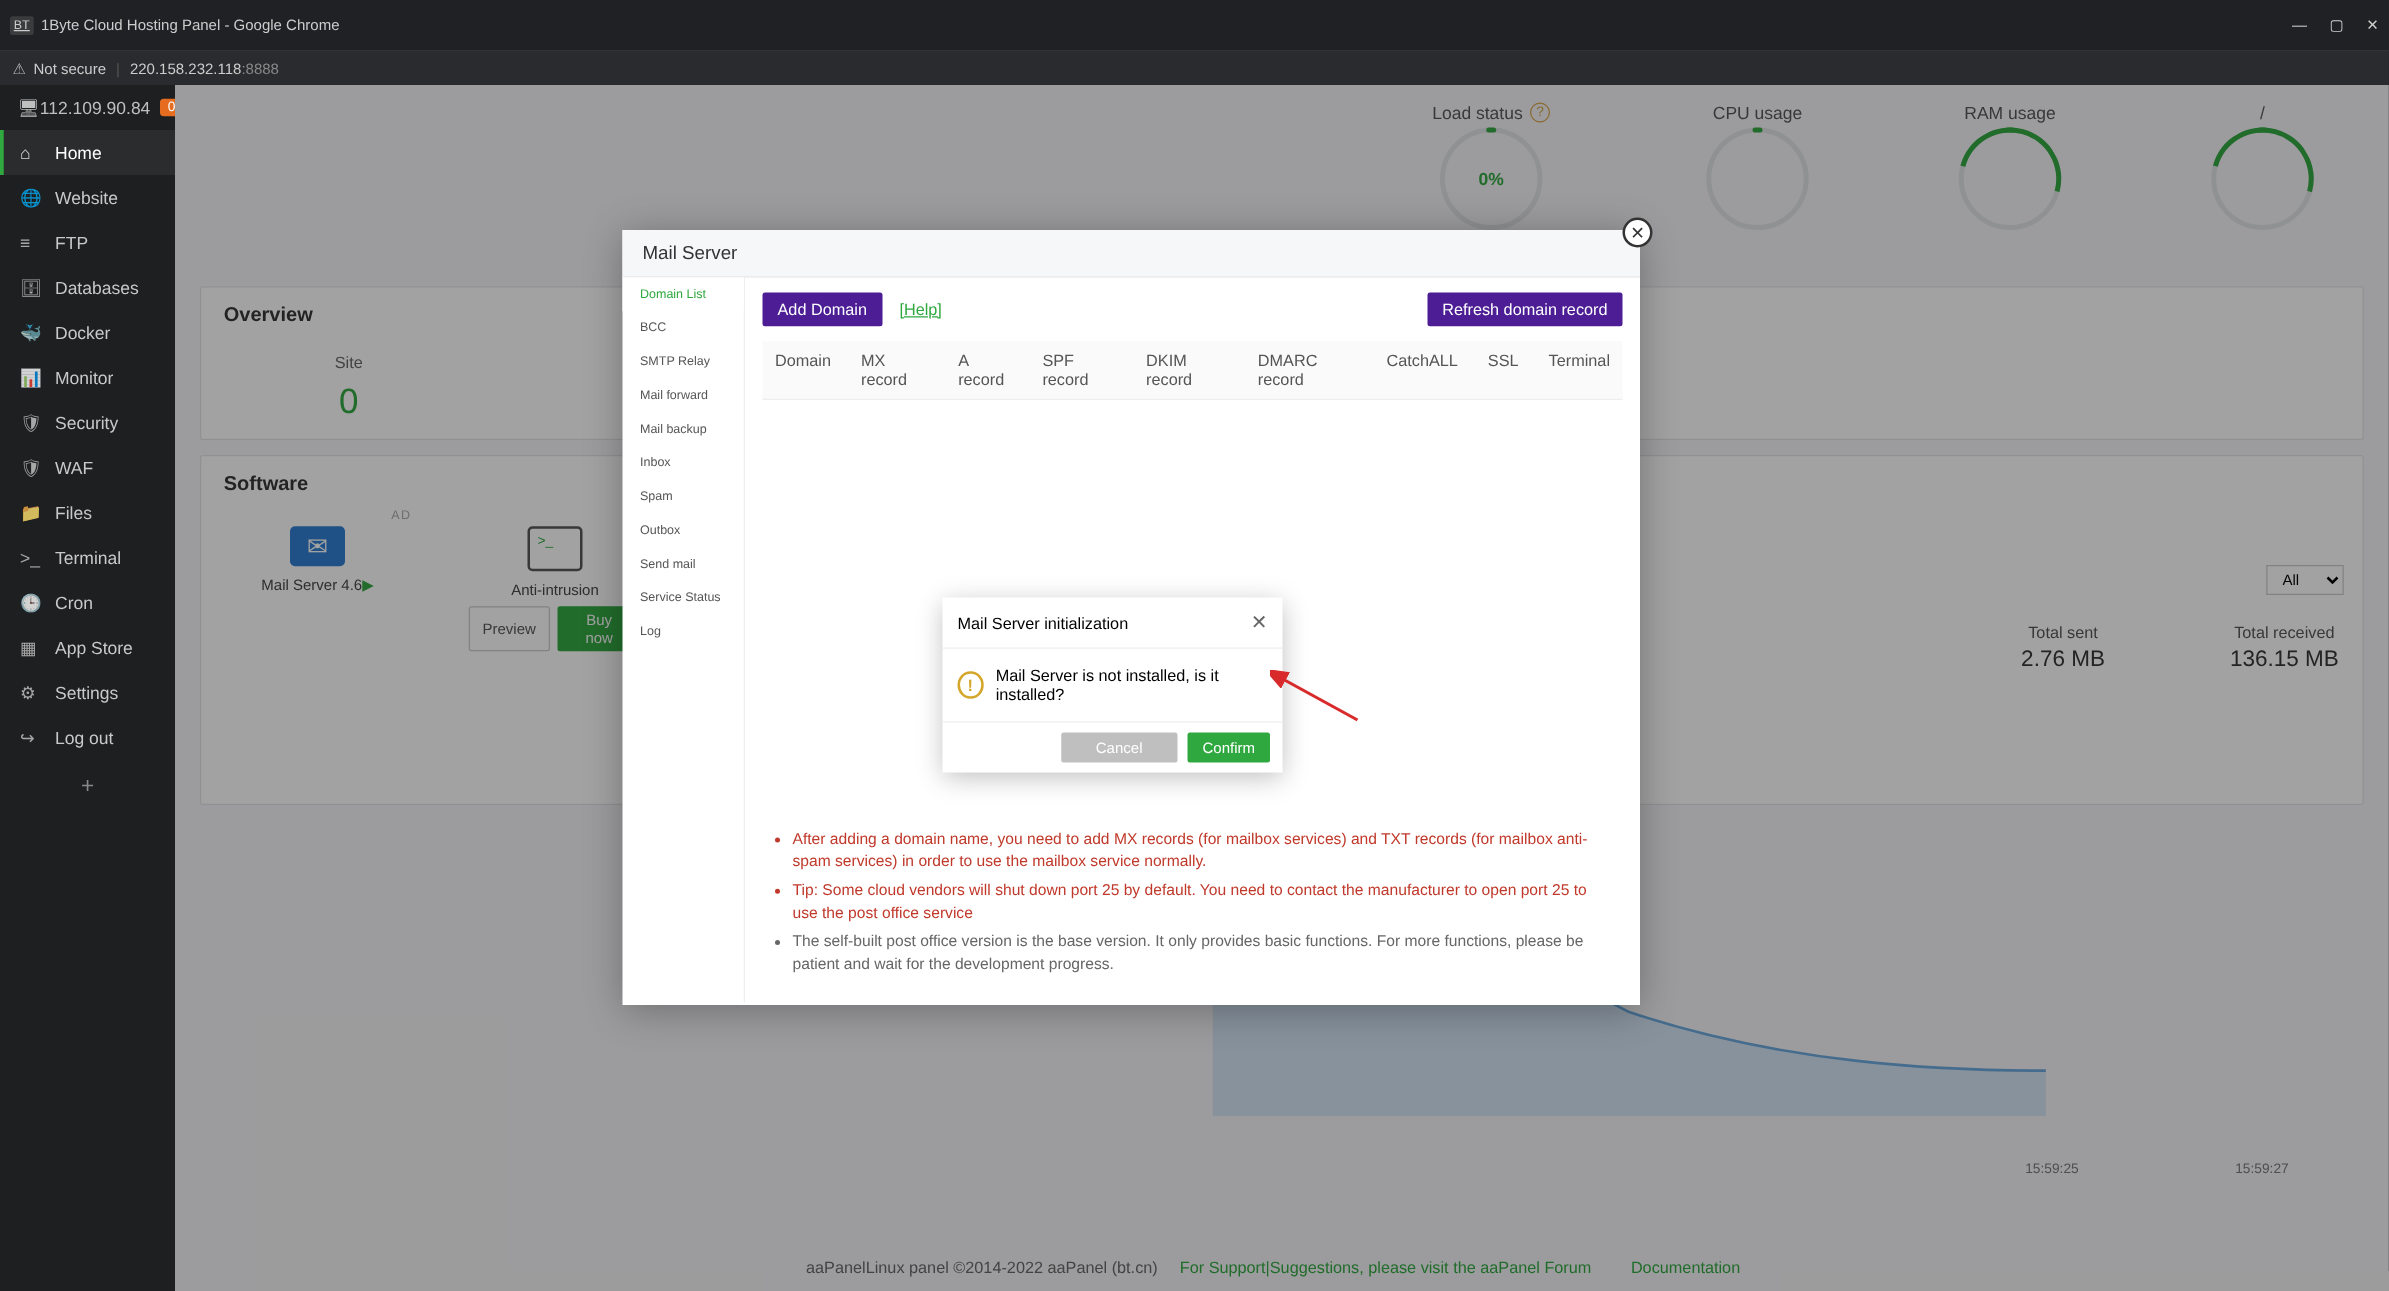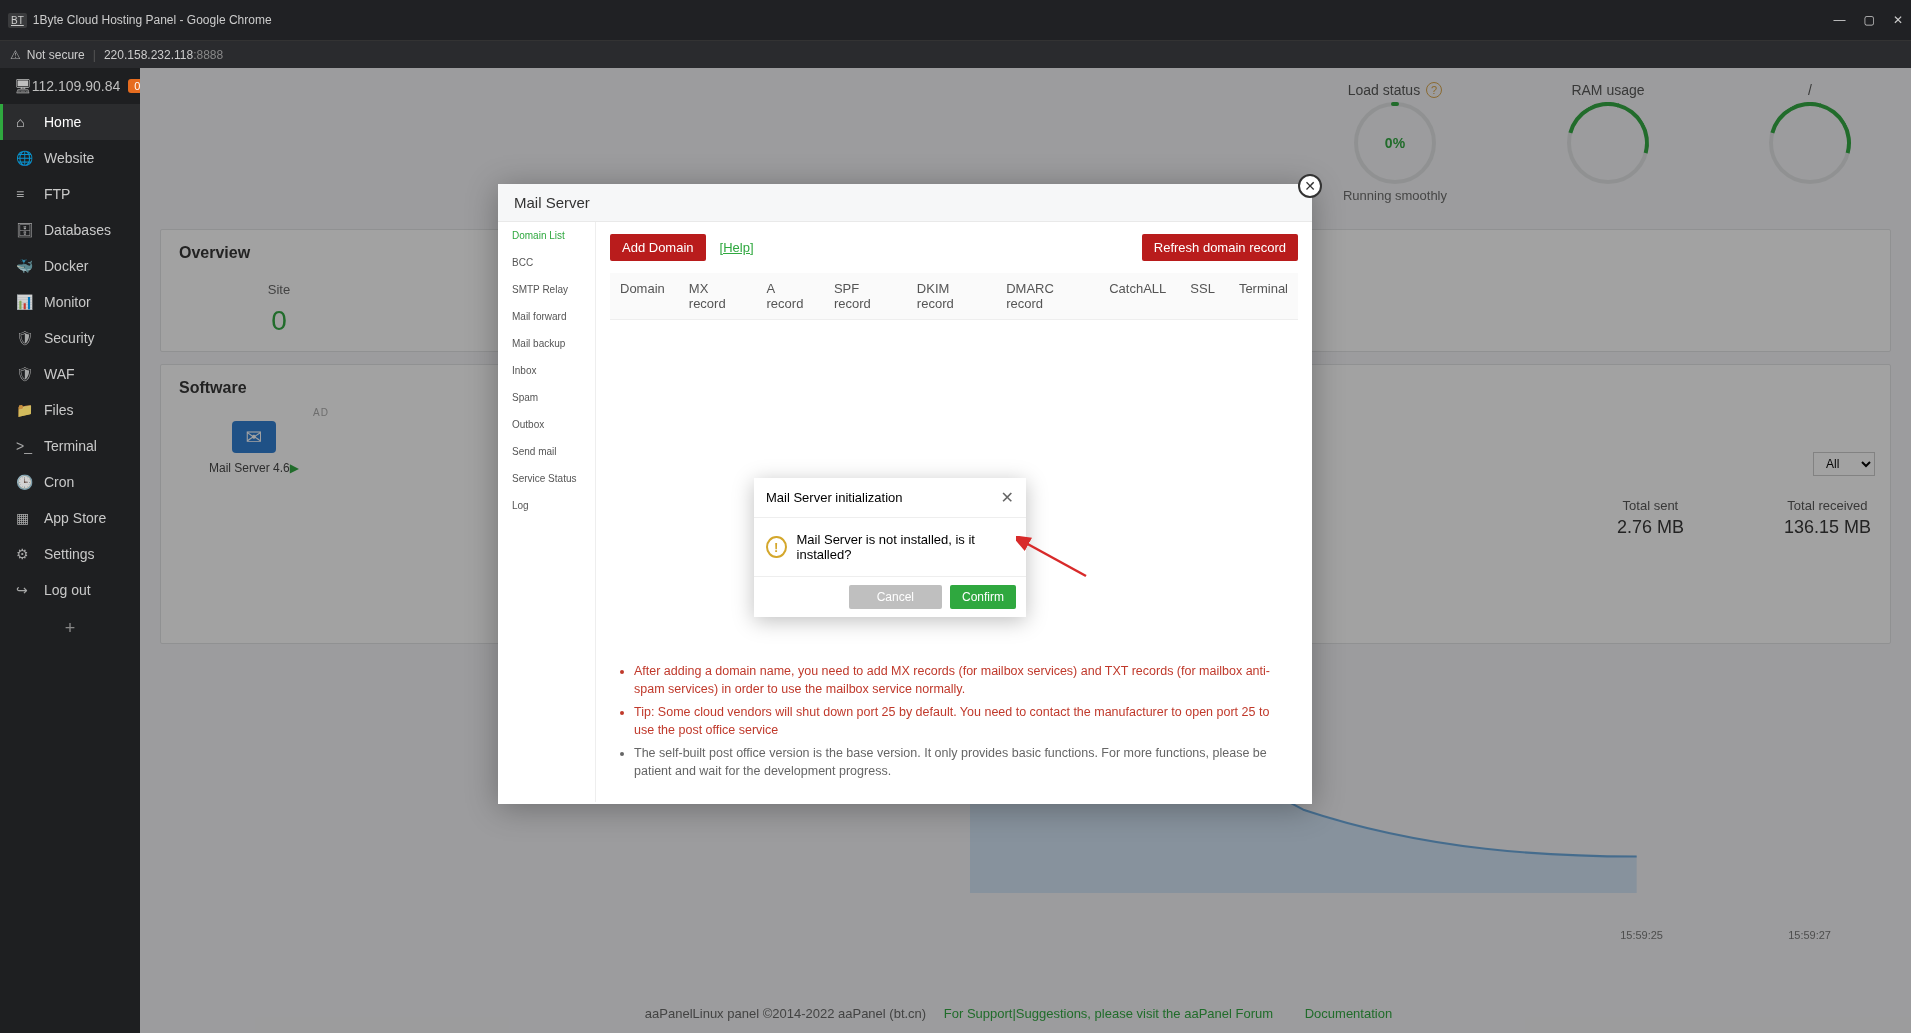--- a/index.html
+++ b/index.html
@@ -76,21 +76,21 @@
   .modal { position:absolute; left:358px; top:116px; width:814px; height:620px; background:#fff; box-shadow:0 4px 30px rgba(0,0,0,.3); font-size:13px; color:#333;}
   .modal-close { position:absolute; top:-10px; right:-10px; width:24px;height:24px;border-radius:50%;background:#fff;border:2px solid #333;display:flex;align-items:center;justify-content:center;font-size:14px;color:#333;cursor:pointer;}
   .modal-title { padding:10px 16px; font-size:15px; border-bottom:1px solid #e9e9e9; background:#f6f7f8;}
   .modal-body { display:flex; height:calc(100% - 40px);}
   .modal-side { width:98px; border-right:1px solid #eee; }
   .modal-side ul{list-style:none;}
   .modal-side li{ padding:8px 14px; color:#555; cursor:pointer; font-size:10px;}
   .modal-side li.active{ color:#2fa83f; background:#fff;}
   .modal-main { flex:1; padding:12px 14px; position:relative;}
   .toolbar { display:flex; align-items:center; gap:14px;}
-  .btn-green { background:#b91c1c; color:#fff; border:none; padding:6px 12px; border-radius:2px; font-size:13px; cursor:pointer;}
+  .btn-green { background:#4c1d95; color:#fff; border:none; padding:6px 12px; border-radius:2px; font-size:13px; cursor:pointer;}
   .help-link { color:#2fa83f; }
   .toolbar .right { margin-left:auto;}
   .table-head { display:flex; border-bottom:1px solid #eee; background:#fafafa; margin-top:12px; padding:8px 10px; color:#555; font-size:13px;}
   .table-head span{ padding-right:24px;}
   .notes { position:absolute; bottom:16px; left:20px; right:20px; font-size:12.5px; color:#c0392b; }
   .notes ul{ list-style:disc; margin-left:18px;}
   .notes li{ margin-bottom:6px; line-height:1.4;}
   .notes li.muted{ color:#666;}
 
   
@@ -202,20 +202,24 @@
     <div class="gauges">
       <div class="gauge">
         <div class="gauge-title">
             <span>Load status</span>
             <span class="q-icon">?</span>
           </div>
         <div class="gauge-circle">0%</div>
         <div class="gauge-sub">Running smoothly</div>
       </div>
       <div class="gauge">
+        <div class="gauge-title">CPU usage</div>
+        <div class="gauge-circle"></div>
+      </div>
+      <div class="gauge">
         <div class="gauge-title">RAM usage</div>
         <div class="gauge-circle arc"></div>
       </div>
       <div class="gauge">
         <div class="gauge-title">/</div>
         <div class="gauge-circle arc"></div>
       </div>
     </div>
 
     <div class="panel">
@@ -228,20 +232,29 @@
       </div>
     </div>
 
     <div class="panel" style="height:280px;">
       <h3>Software</h3>
       <div class="software">
         <div class="soft-card">
           <span class="ad">AD</span>
           <div class="mail-icon">✉</div>
           <div class="soft-name"><span>Mail Server 4.6</span><span class="play">▶</span></div>
+        </div>
+        <div class="soft-card">
+          <span class="ad">AD</span>
+          <div class="term-icon"></div>
+          <div class="soft-name">Anti-intrusion</div>
+          <div class="btn-row">
+            <button class="btn-sm">Preview</button>
+            <button class="btn-sm green">Buy now</button>
+          </div>
         </div>
       </div>
     </div>
 
     <div class="select-all">
       <select><option>All</option></select>
     </div>
     <div class="right-stats">
       <div>
           <div>Total sent</div>

